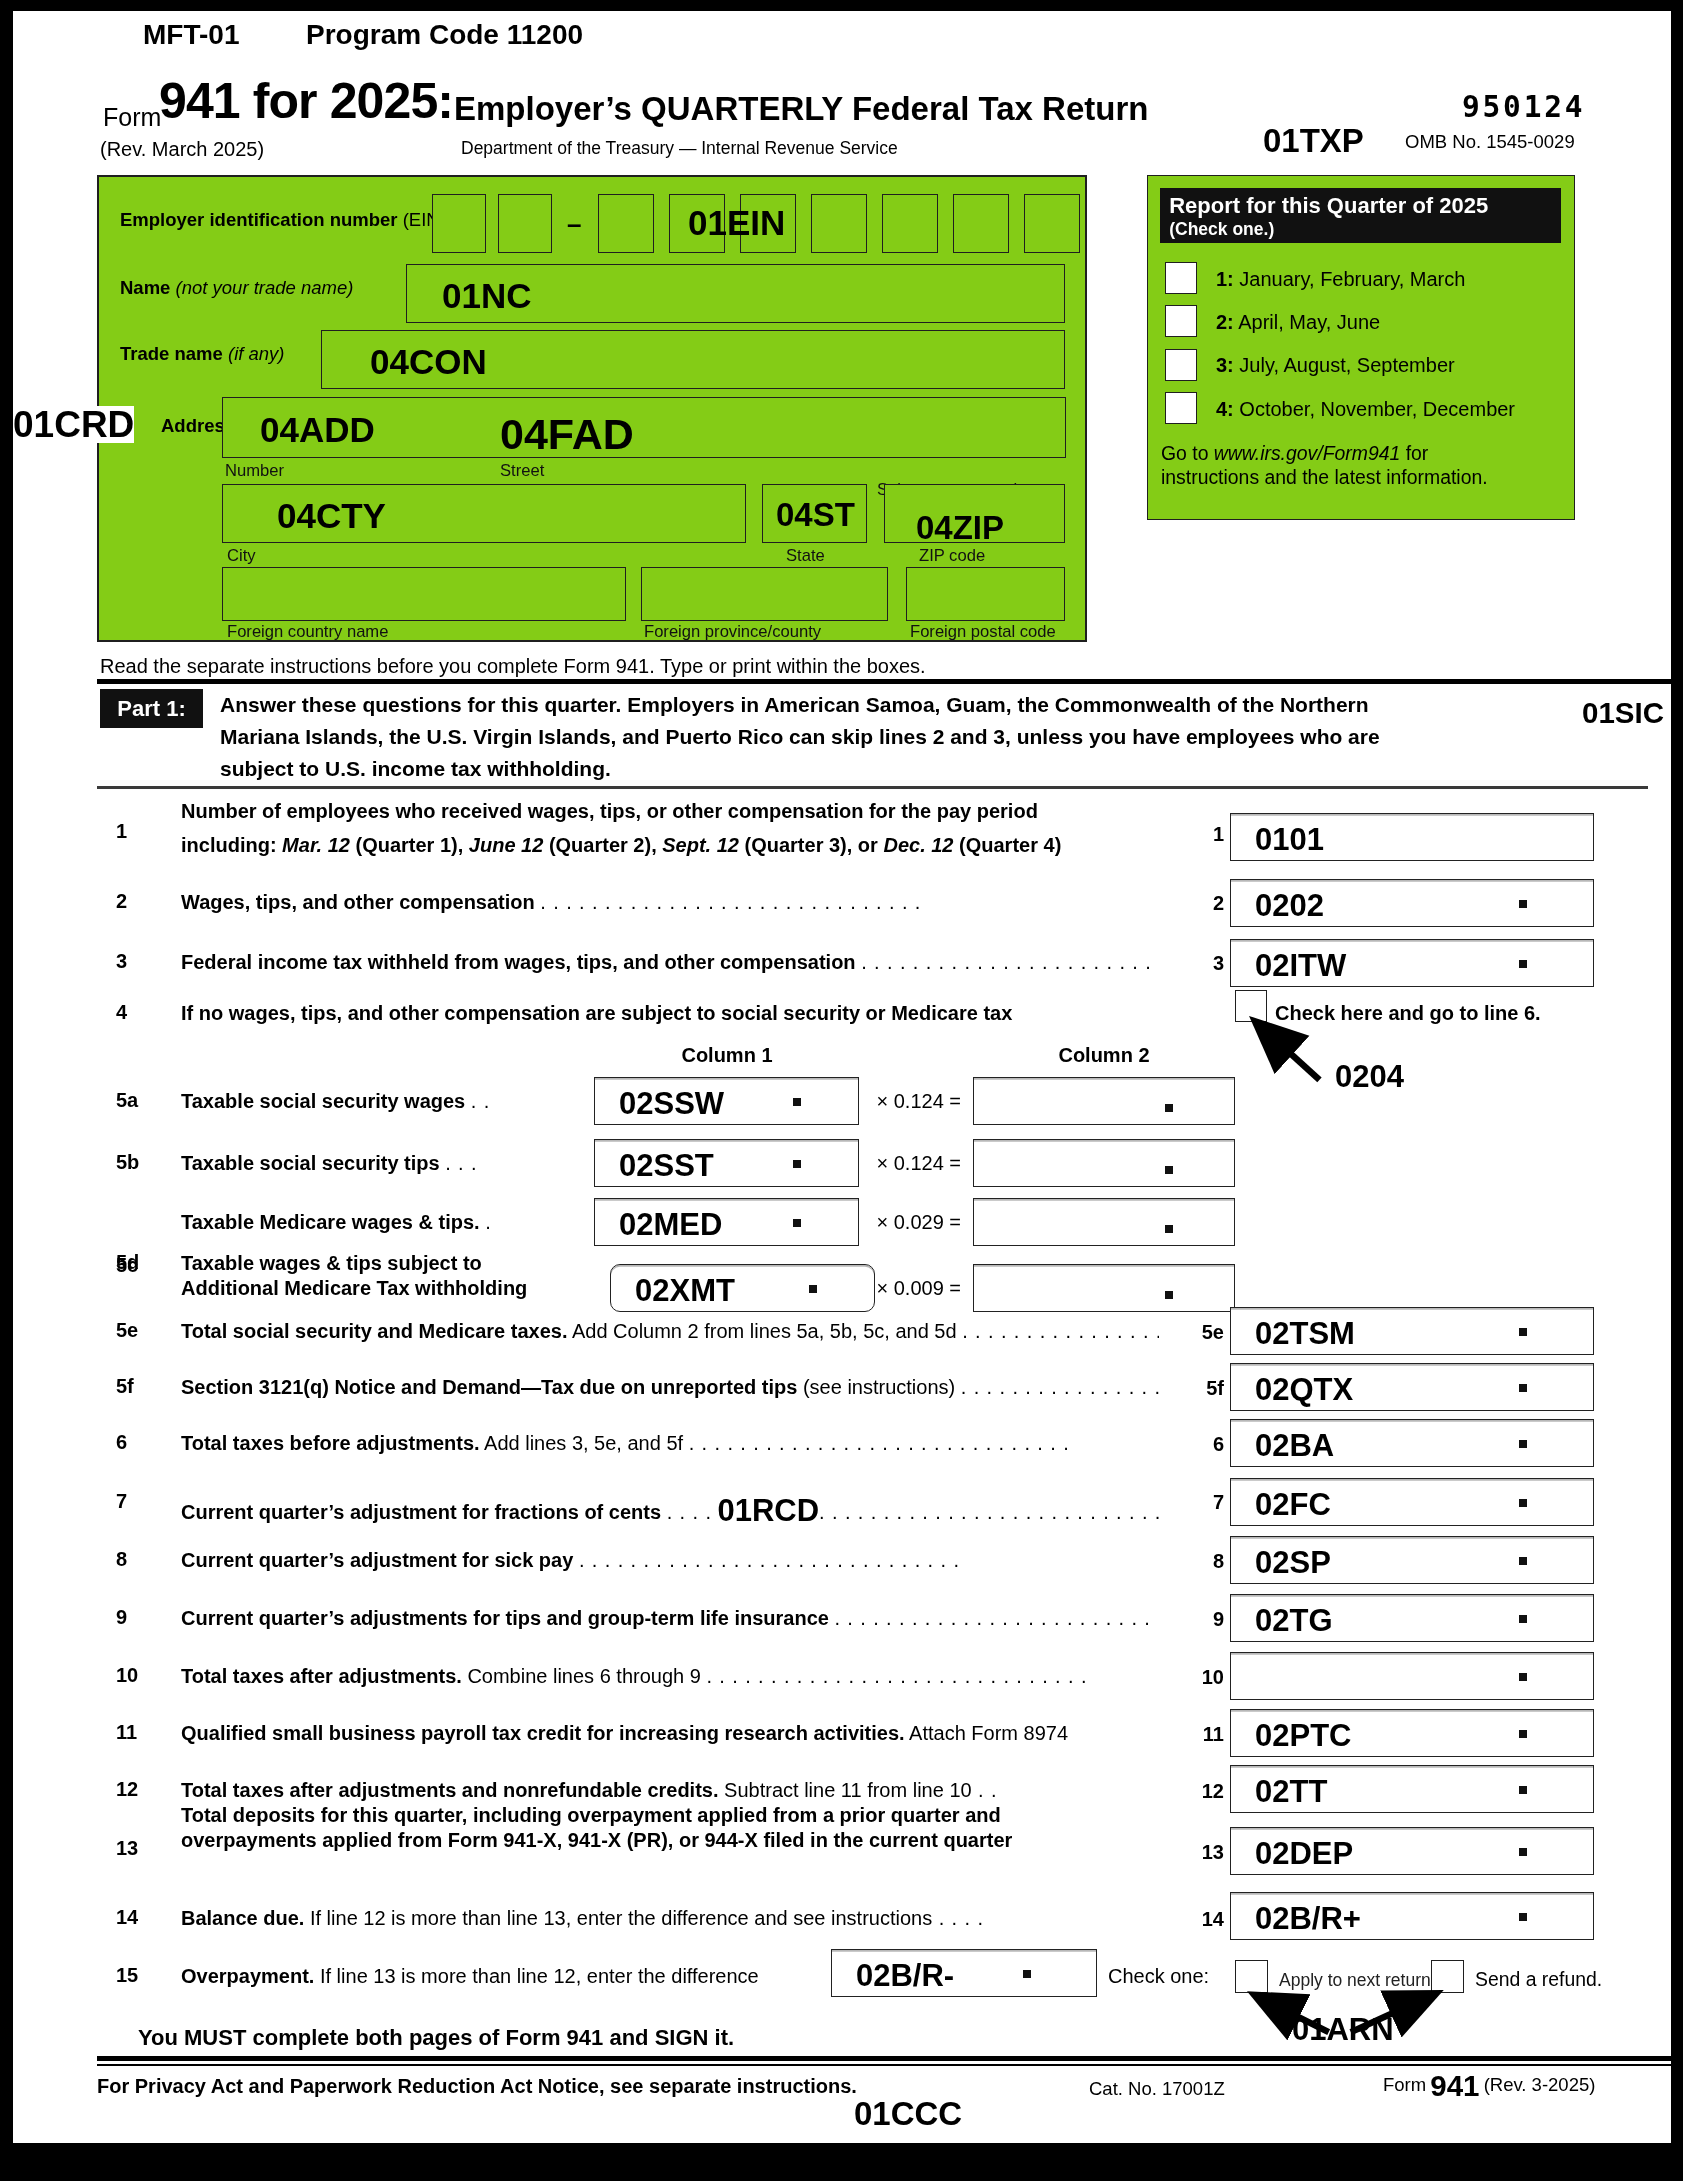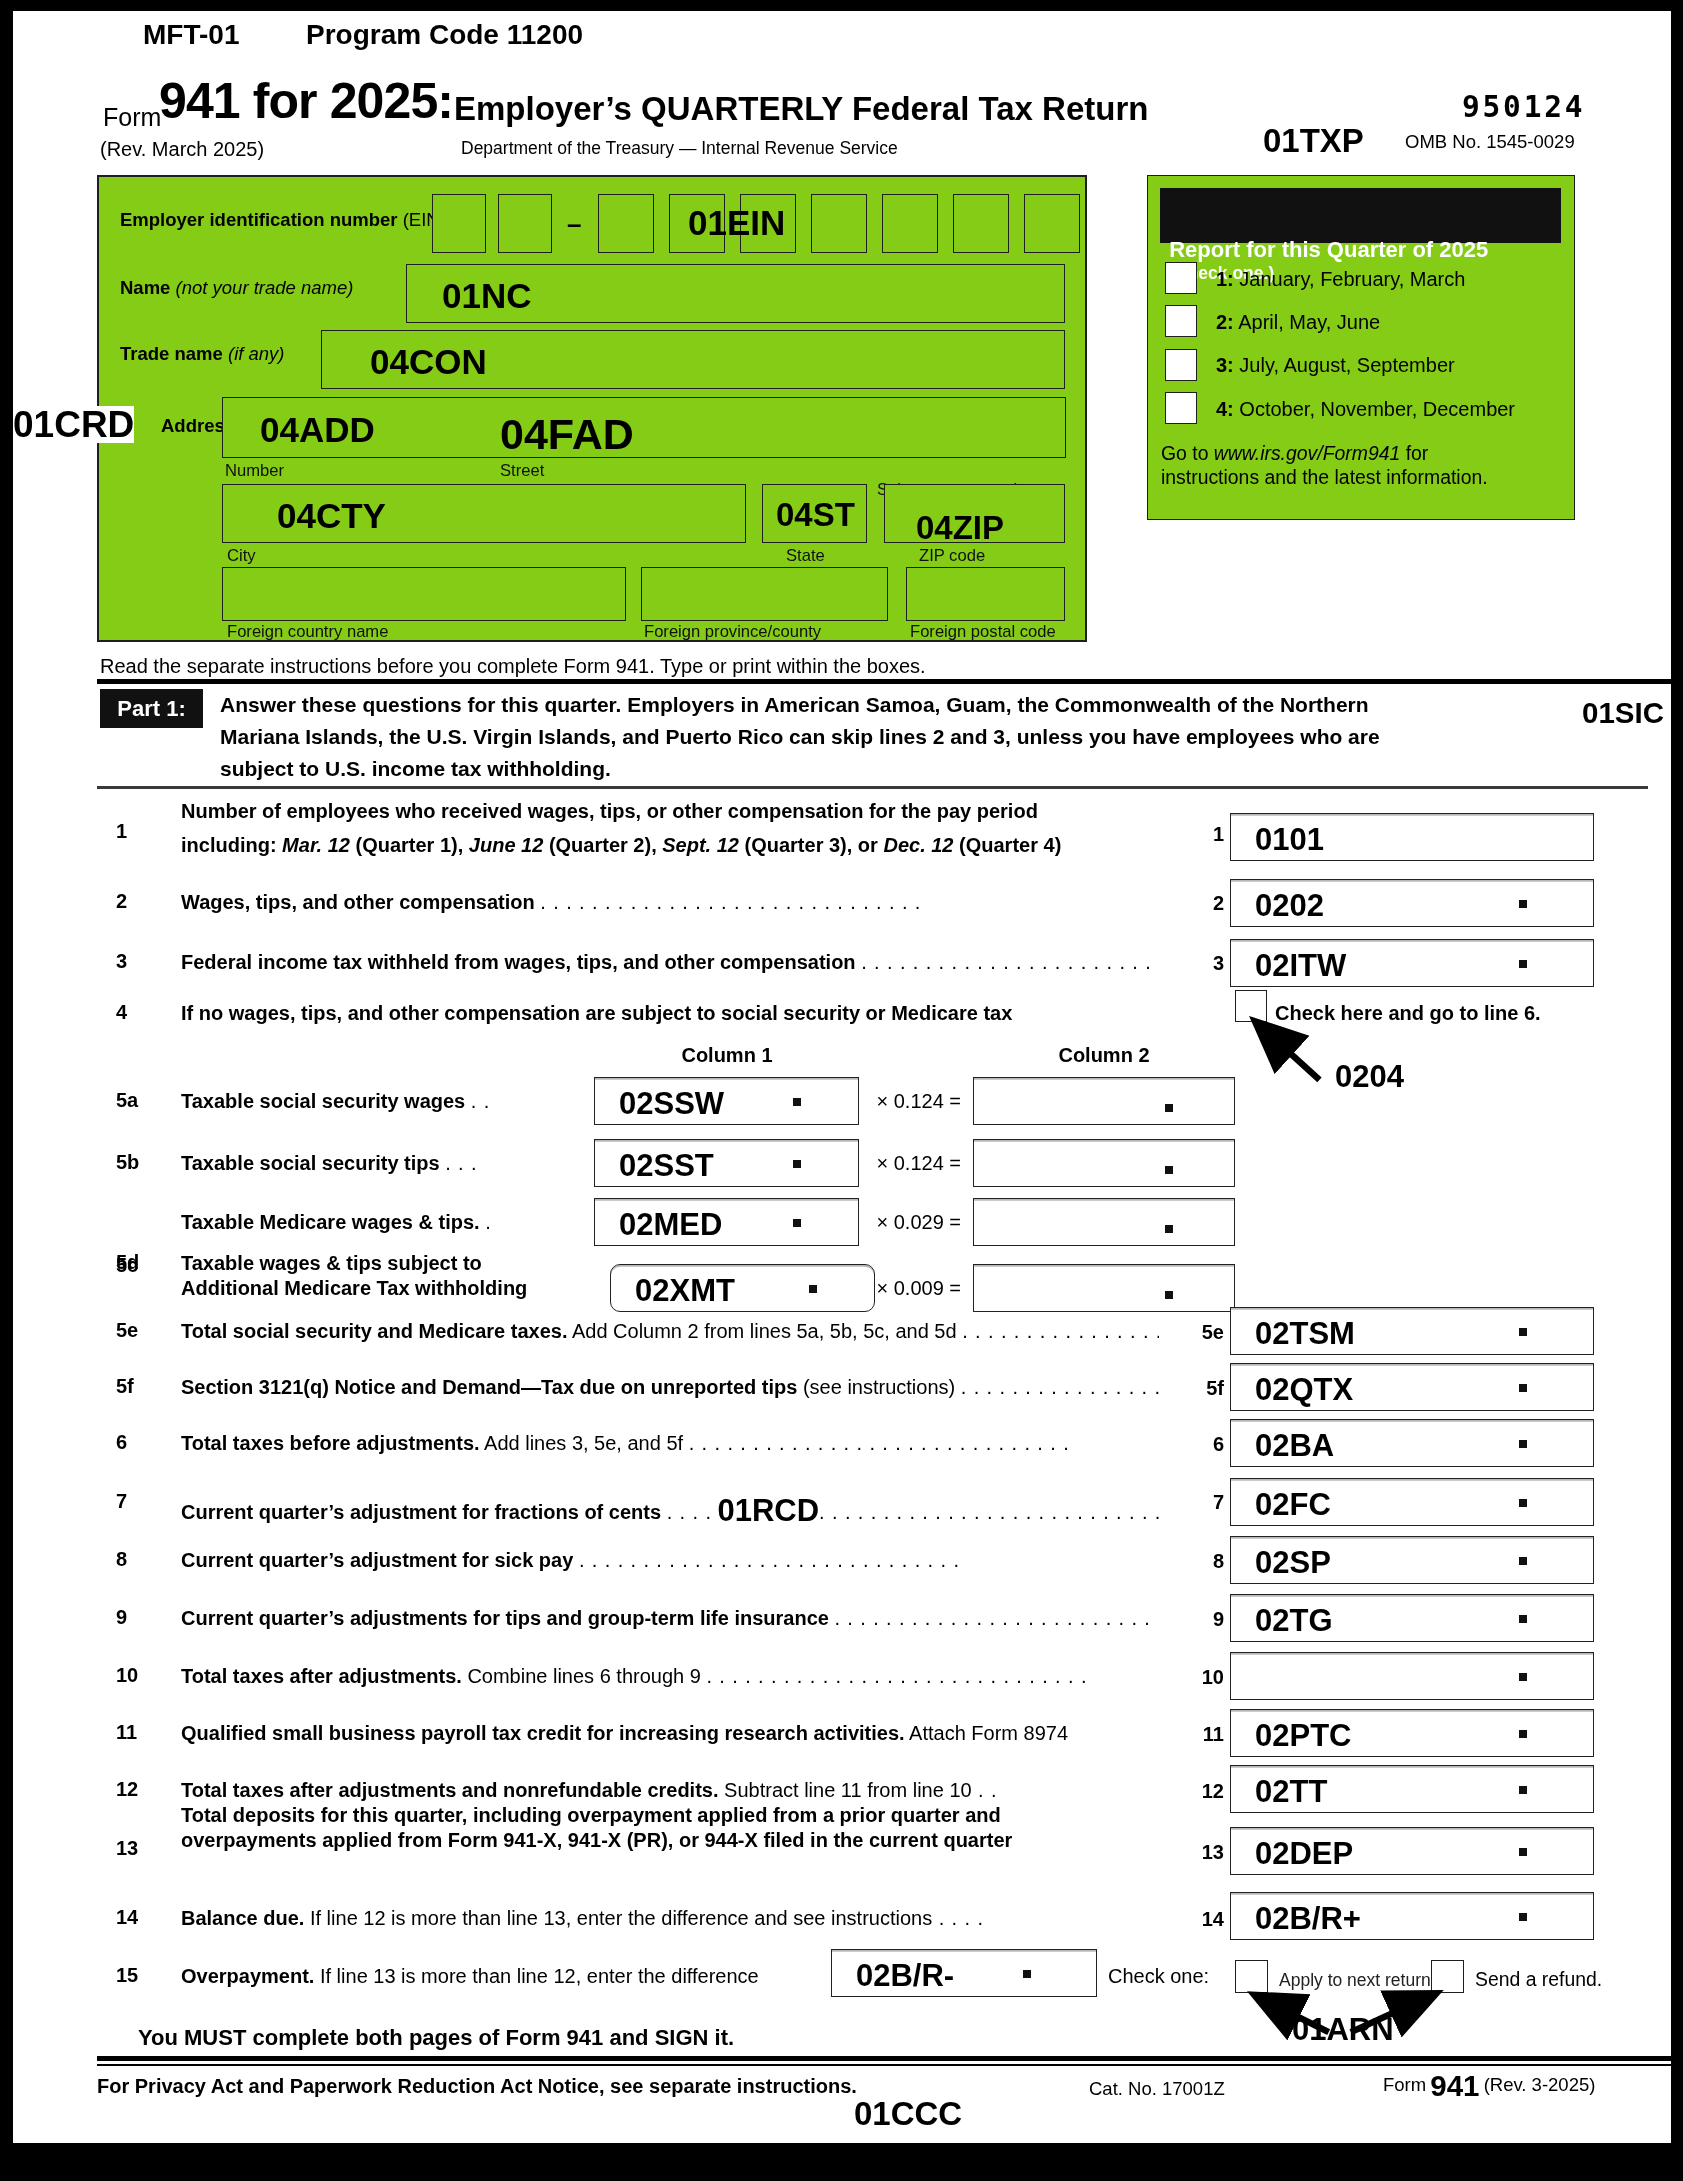--- a/index.html
+++ b/index.html
@@ -110,21 +110,21 @@
 
   <div class="fbox" style="left:222px;top:567px;width:402px;height:52px;"></div>
   <div class="fbox" style="left:641px;top:567px;width:245px;height:52px;"></div>
   <div class="fbox" style="left:906px;top:567px;width:157px;height:52px;"></div>
   <div class="abs sub" style="left:227px;top:622px;">Foreign country name</div>
   <div class="abs sub" style="left:644px;top:622px;">Foreign province/county</div>
   <div class="abs sub" style="left:910px;top:622px;">Foreign postal code</div>
 
   <div class="fbox" style="left:1147px;top:175px;width:426px;height:343px;"></div>
   <div class="abs" style="left:1160px;top:188px;width:401px;height:55px;background:#111;color:#fff;">
-    <div class="b" style="font-size:22px;padding:4.6px 0 0 9.2px;margin-top:44px;">Report for this Quarter of 2025</div>
+    <div class="b" style="font-size:22px;padding:4.6px 0 0 9.2px;">Report for this Quarter of 2025</div>
     <div class="b" style="font-size:17.5px;padding:0.9px 0 0 9.2px;">(Check one.)</div>
   </div>
 
   <div class="cb" style="left:1165px;top:262px;width:29.5px;height:29.5px;"></div>
   <div class="abs lin" style="left:1216px;top:267px;">
     <span class="qopt-num">1:</span>
     <span>January, February, March</span>
   </div>
   <div class="cb" style="left:1165px;top:305px;width:29.5px;height:29.5px;"></div>
   <div class="abs lin" style="left:1216px;top:310px;">

